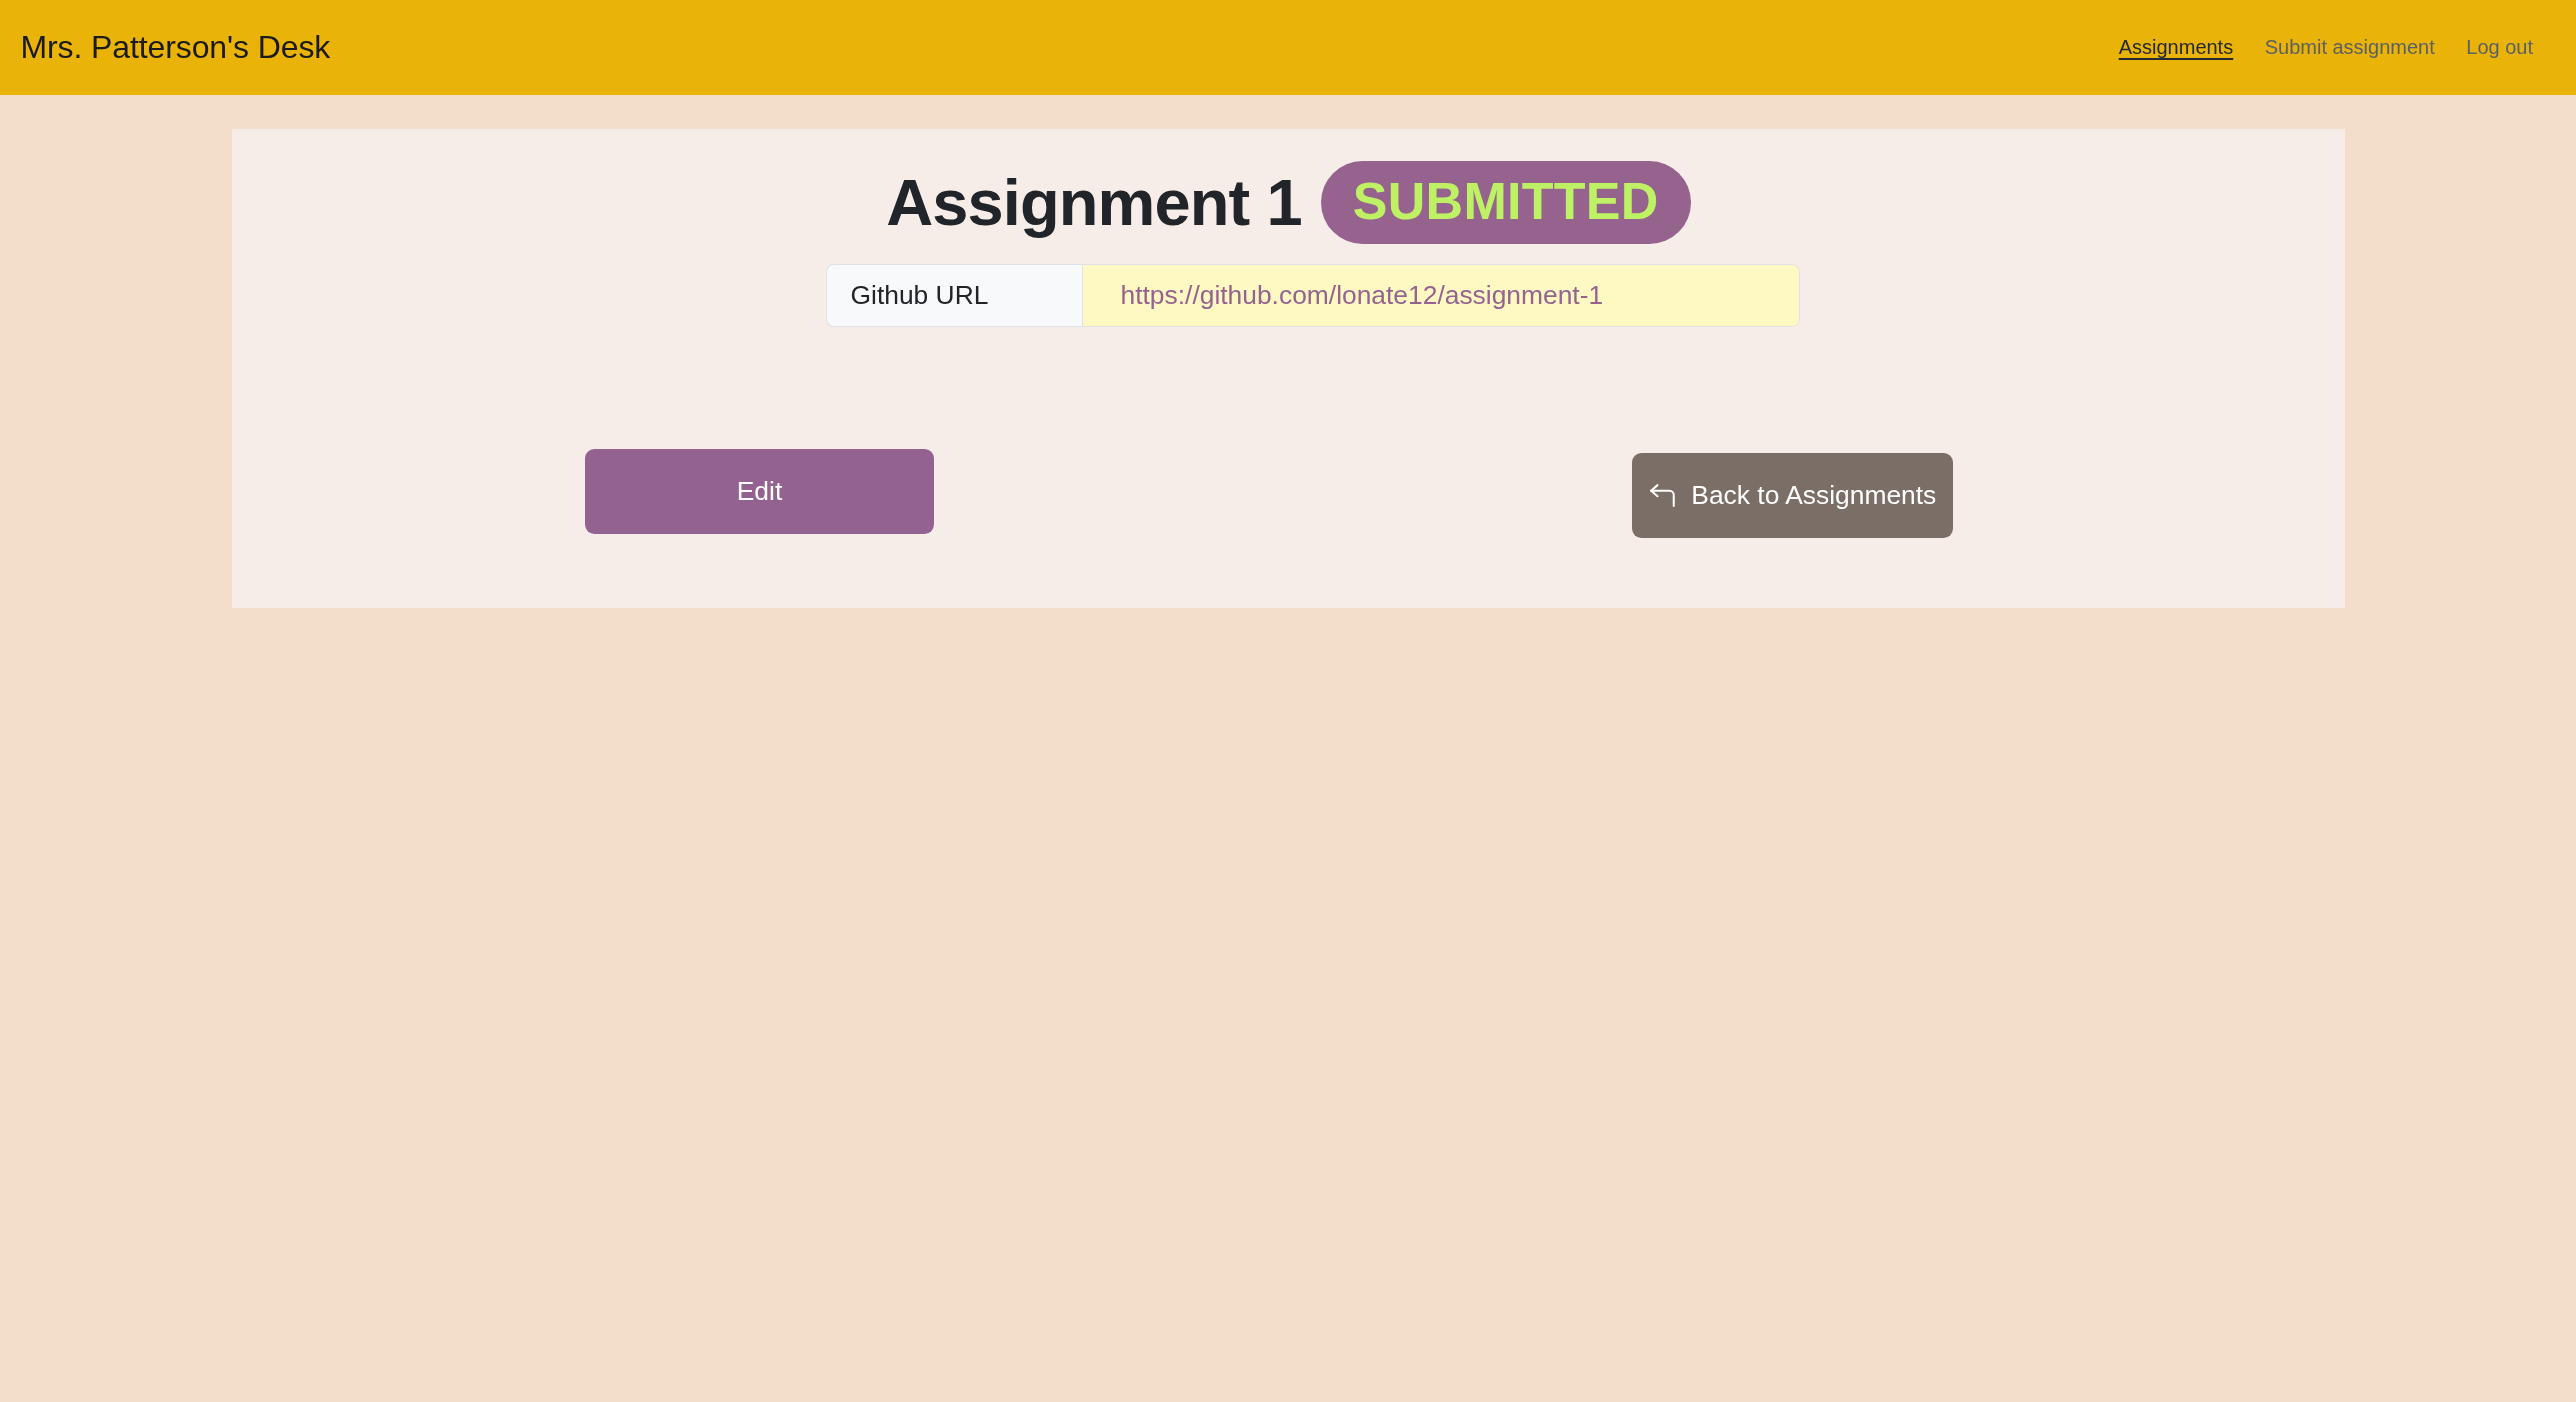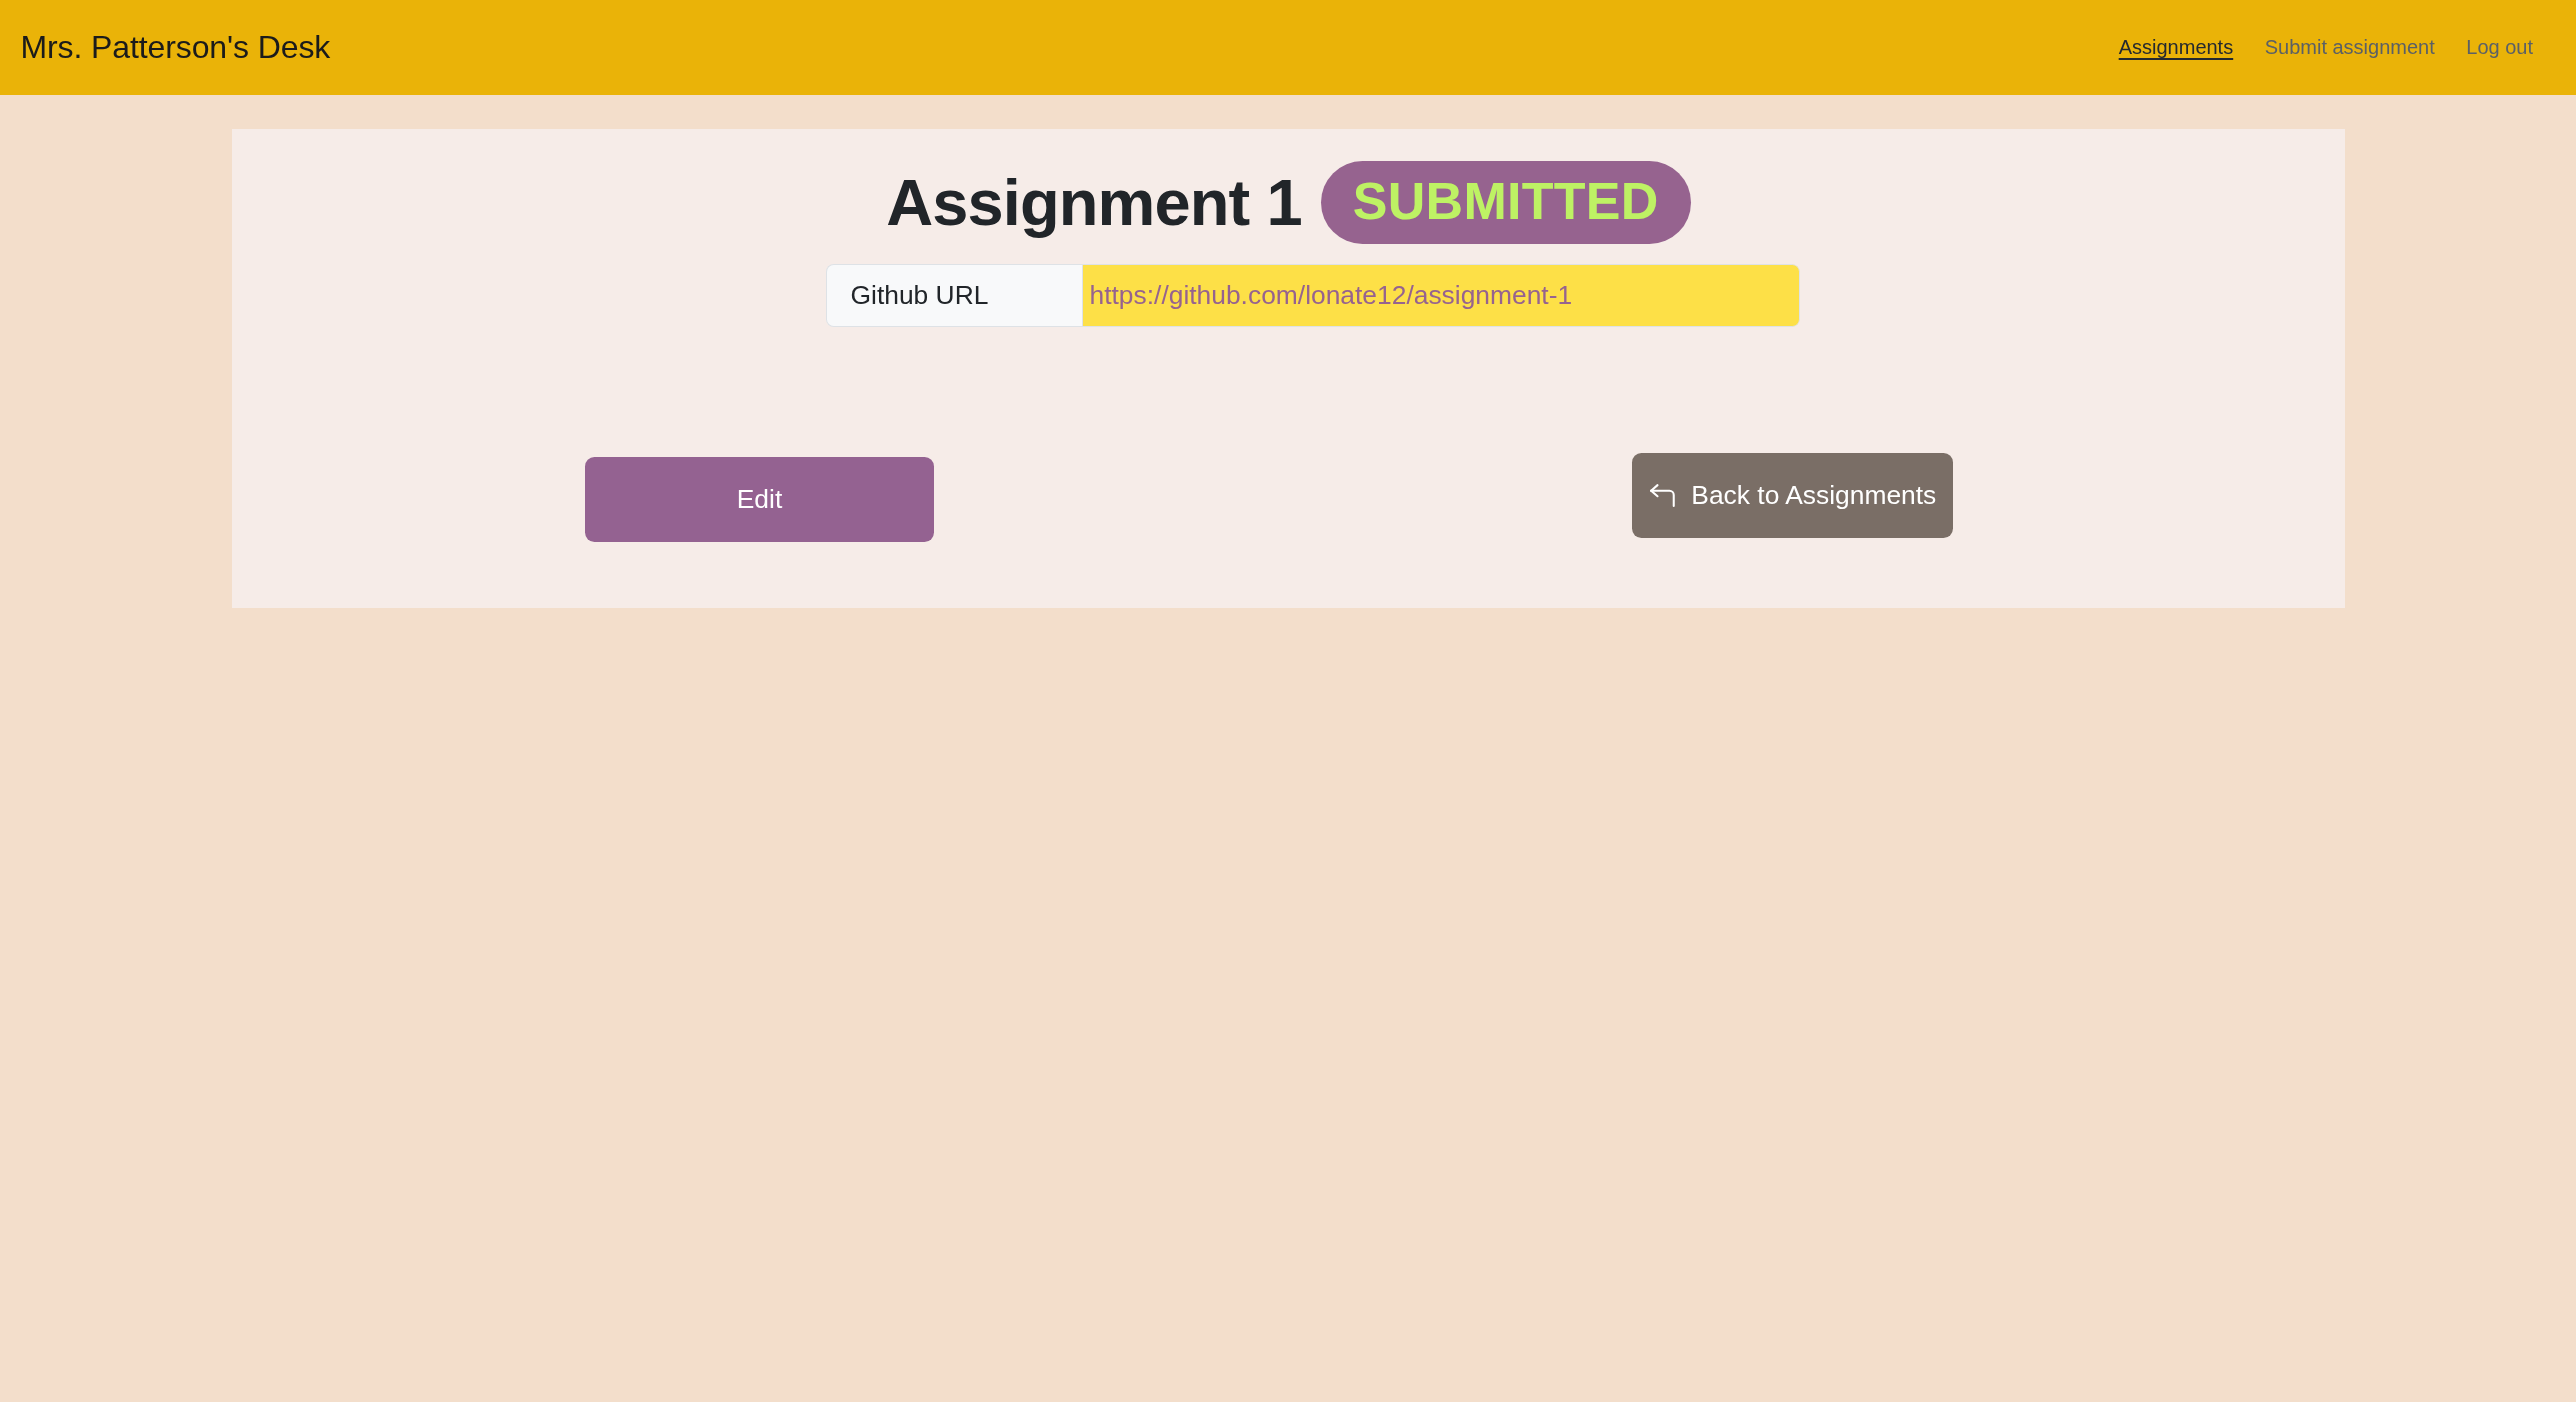--- a/index.html
+++ b/index.html
@@ -119,26 +119,26 @@
     align-items: center;
     padding-left: 24px;
     font-size: 26.4px;
     color: #212529;
     white-space: nowrap;
     margin-left: 48px;
   }
   .input-value {
     flex: 1;
     box-sizing: border-box;
-    background: #fde047;
+    background: #fef9c3;
     border: 1.7px solid #dee2e6;
     border-radius: 0 7.7px 7.7px 0;
     display: flex;
     align-items: center;
-    padding-left: 7px;
+    padding-left: 38px;
     font-size: 26.4px;
     color: #212529;
     white-space: nowrap;
     overflow: hidden;
   }
   .input-value.link-value {
     color: #96638f;
   }
 
   
@@ -158,21 +158,21 @@
     font-family: "Liberation Sans", sans-serif;
     font-size: 26.4px;
     display: flex;
     align-items: center;
     justify-content: center;
     cursor: pointer;
     padding: 0;
   }
   .btn-edit {
     left: 353px;
-    top: 16px;
+    top: 8px;
     width: 349px;
     height: 85px;
     background: #946291;
   }
   .btn-back {
     left: 1400px;
     top: 12px;
     width: 321px;
     height: 85px;
     background: #7a6e66;

